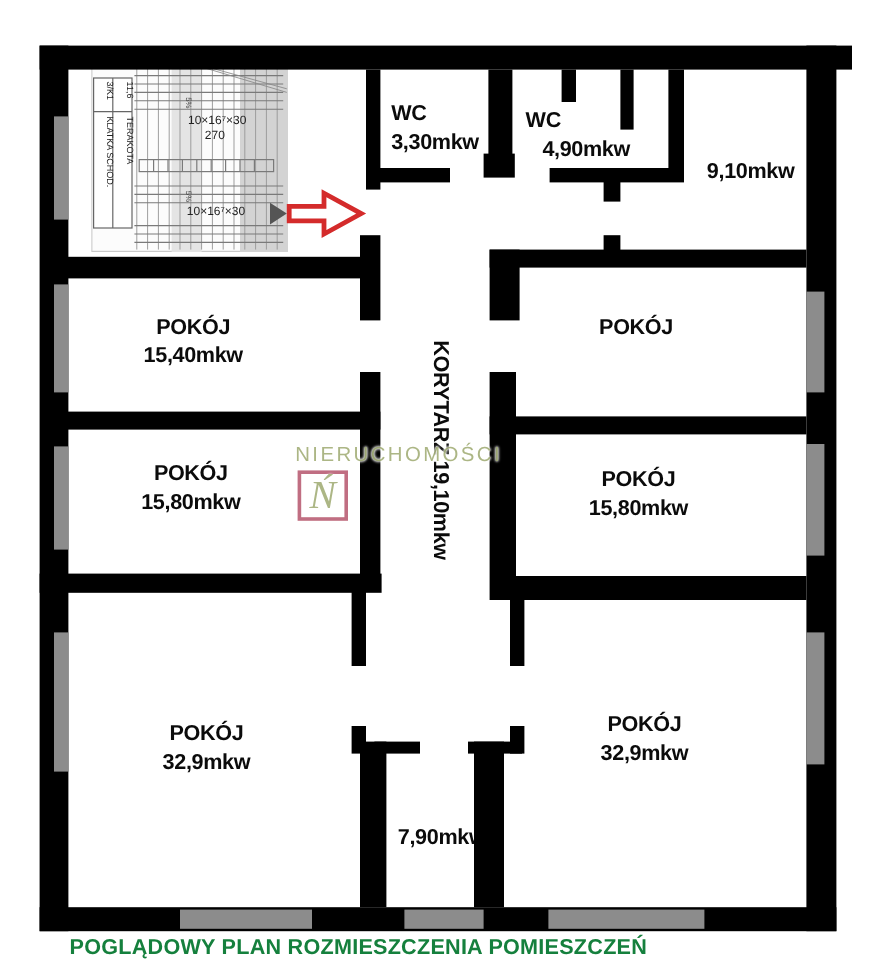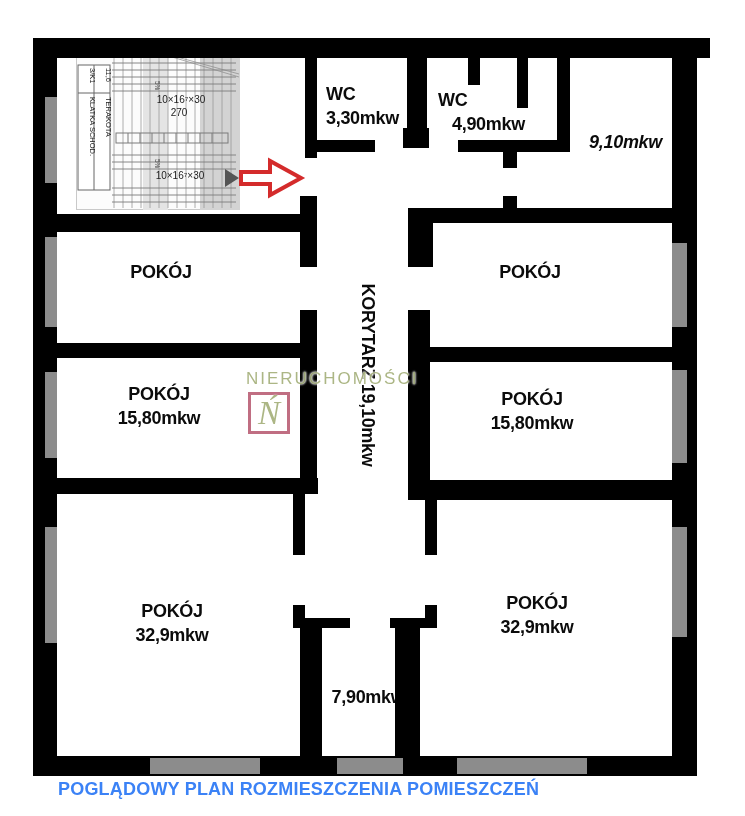--- a/index.html
+++ b/index.html
@@ -3,25 +3,25 @@
 <meta charset="utf-8">
 <style>
   html,body{margin:0;padding:0;background:#ffffff;}
   .stage{position:relative;width:745px;height:816px;background:#fff;overflow:hidden;
          font-family:"Liberation Sans","DejaVu Sans",sans-serif;}
   .wall{position:absolute;background:var(--wall,#000);}
   .win{position:absolute;background:var(--window,#8c8c8c);}
   .lbl{position:absolute;font-weight:bold;font-size:18px;line-height:24px;color:#0b0b0b;
        letter-spacing:-0.3px;white-space:nowrap;}
   .center{text-align:center;}
-  .right{text-align:right;font-style:italic;}
+  .right{text-align:right;}
   .indent{margin-left:14px;}
   .rot{transform:translate(-50%,-50%) rotate(90deg);}
   .caption{position:absolute;left:58px;top:779px;font-weight:bold;font-size:18px;
-           letter-spacing:0.2px;color:#3b82f6;white-space:nowrap;}
+           letter-spacing:0.2px;color:#15803d;white-space:nowrap;}
   .inset{position:absolute;left:76px;top:55px;}
   .arrow{position:absolute;left:222px;top:153px;}
   .wm{position:absolute;left:246px;top:369px;opacity:0.93;z-index:30;}
   .wm1{font-weight:normal;font-size:17px;letter-spacing:2px;color:var(--wm-green,#a6b17c);
        text-shadow:0 0 2px #fff,0 0 2px #fff,0 0 3px #fff;white-space:nowrap;}
   .wm2{margin-top:1px;font-family:"Liberation Serif","DejaVu Serif",serif;font-weight:normal;
        font-size:40px;line-height:42px;color:var(--wm-rose,#bc6479);white-space:nowrap;
        text-shadow:0 0 2px #fff,0 0 3px #fff;display:flex;align-items:center;}
   .nbox{display:inline-flex;align-items:center;justify-content:center;width:36px;height:36px;
         border:3px solid var(--wm-rose,#bc6479);margin:0 2px;transform:translateY(2px);}
@@ -114,20 +114,21 @@
     <div>WC</div>
     <div class="indent">4,90mkw</div>
   </div>
 
   <div class="lbl right" style="left:518px;top:130px;width:144px;">
     <div>9,10mkw</div>
   </div>
 
   <div class="lbl center" style="left:91px;top:260px;width:140px;">
     <div>POKÓJ</div>
+    <div>15,40mkw</div>
   </div>
 
   <div class="lbl center" style="left:460px;top:260px;width:140px;">
     <div>POKÓJ</div>
   </div>
 
   <div class="lbl center" style="left:89px;top:382px;width:140px;">
     <div>POKÓJ</div>
     <div>15,80mkw</div>
   </div>

